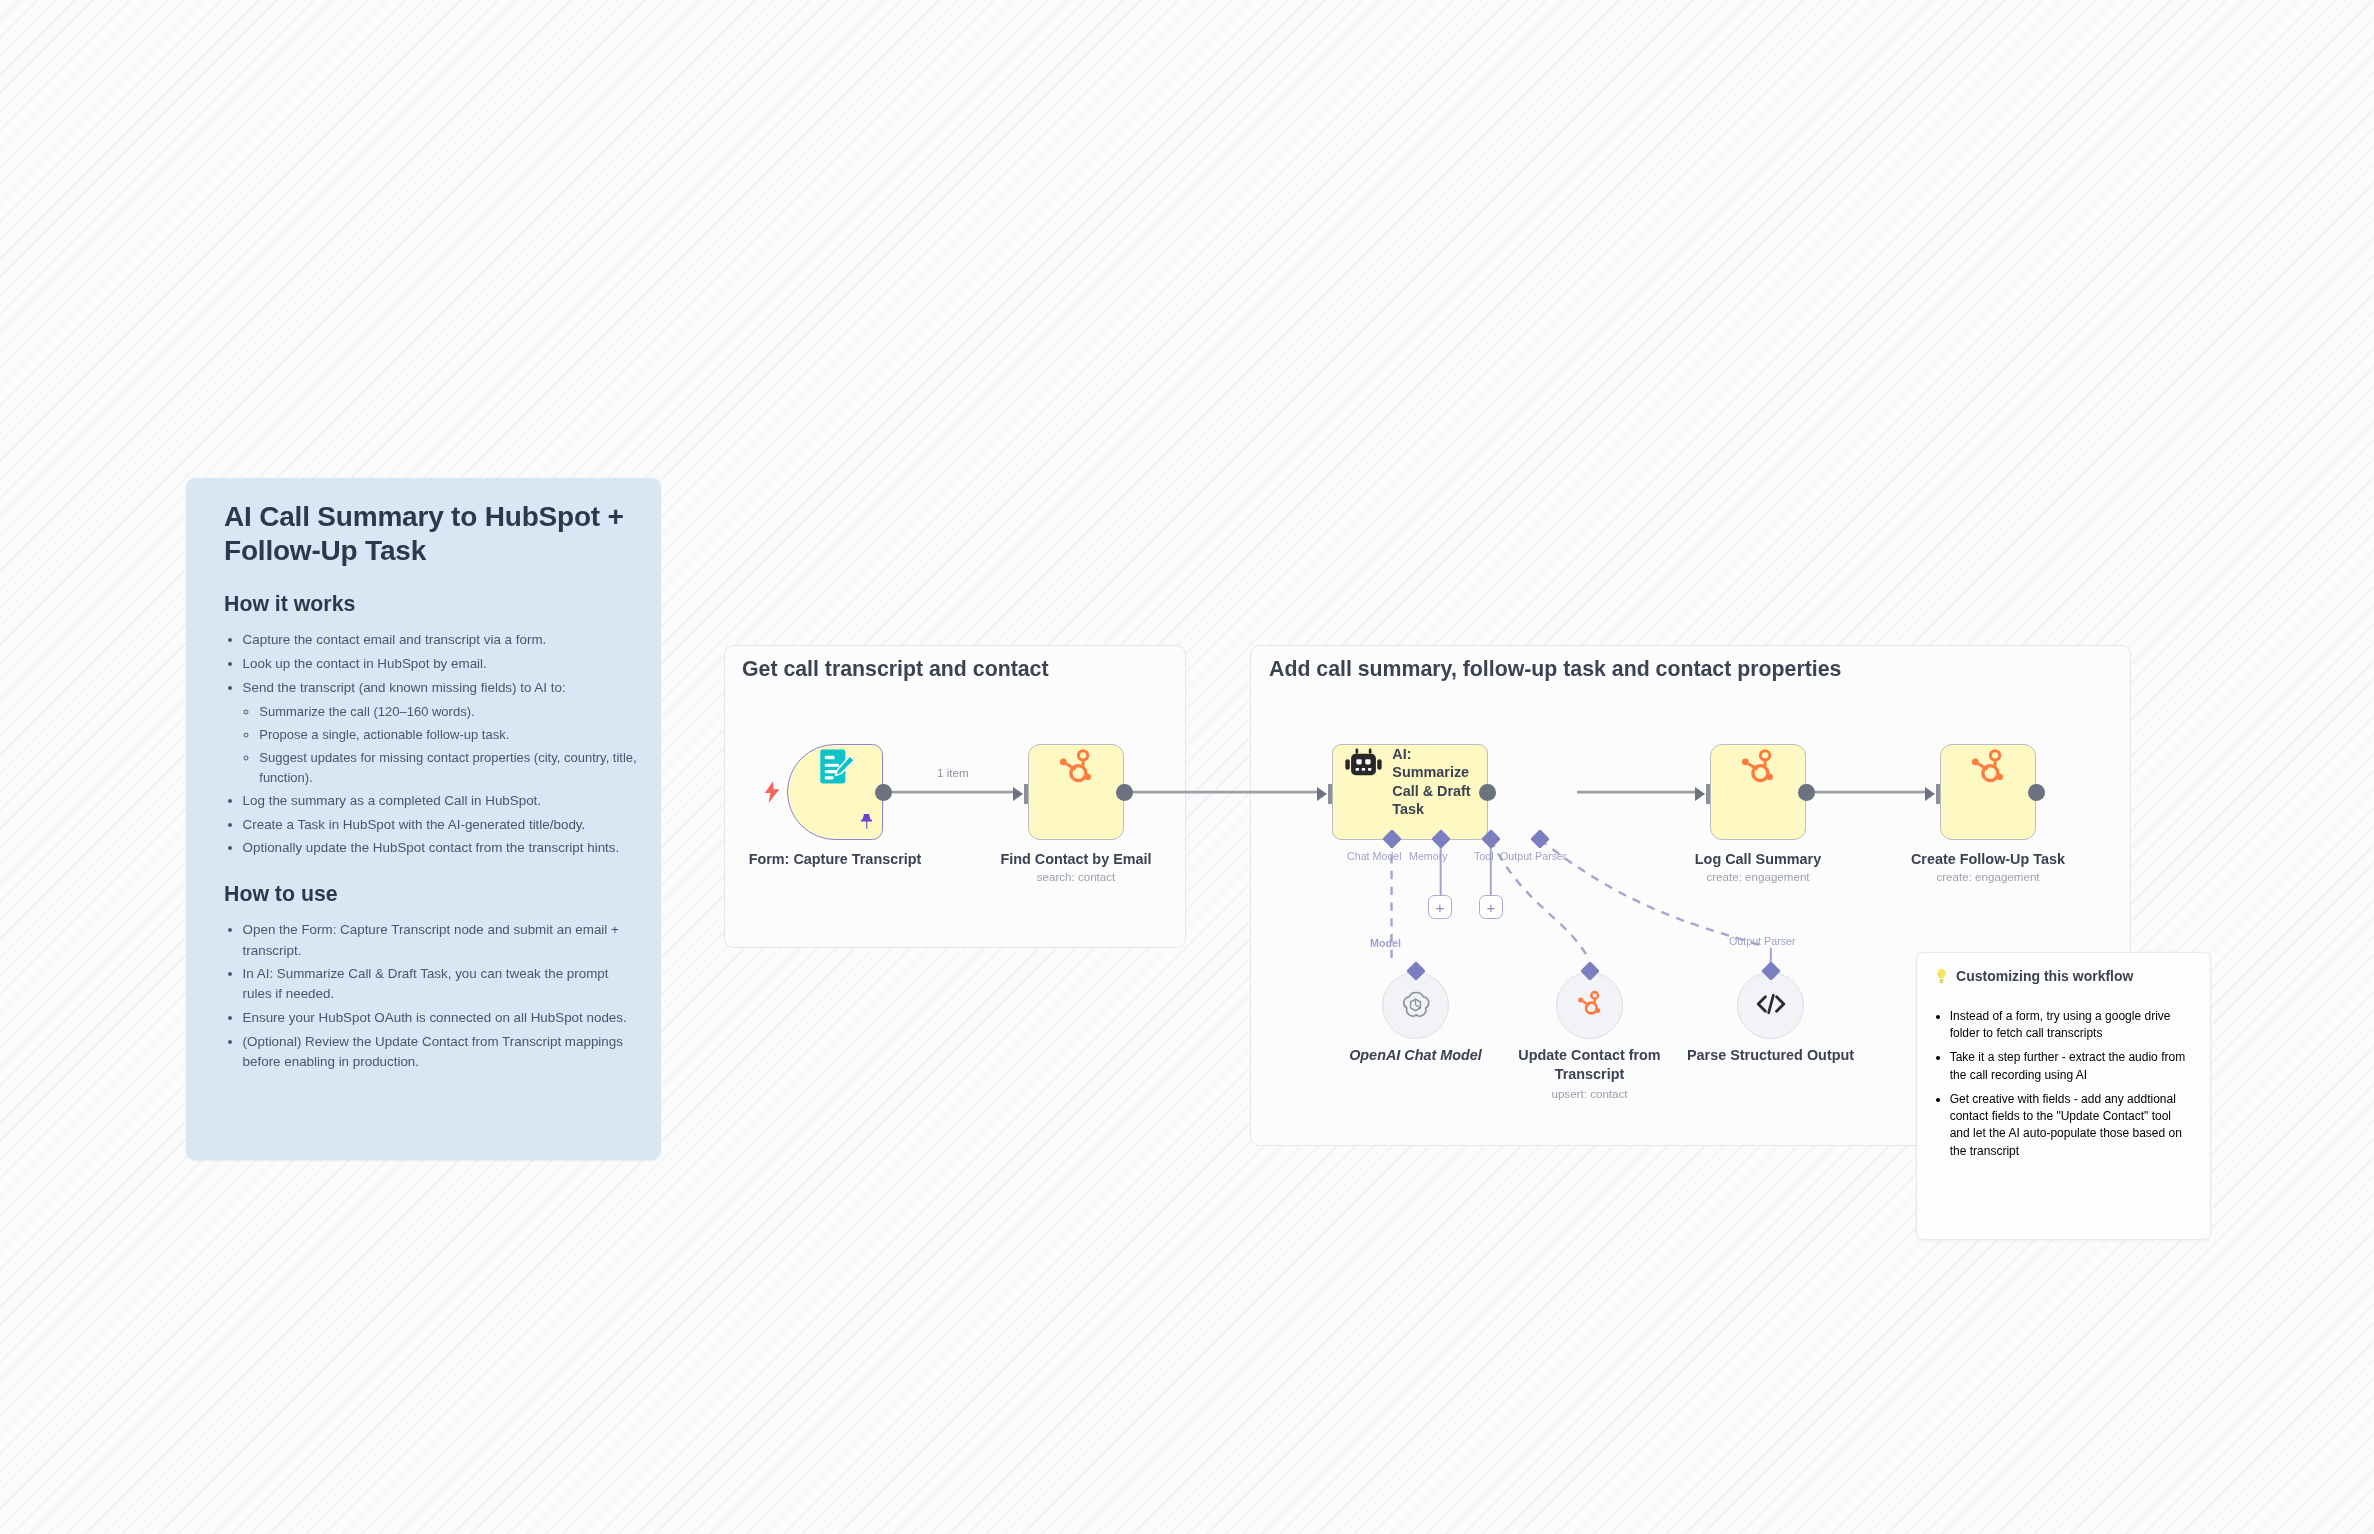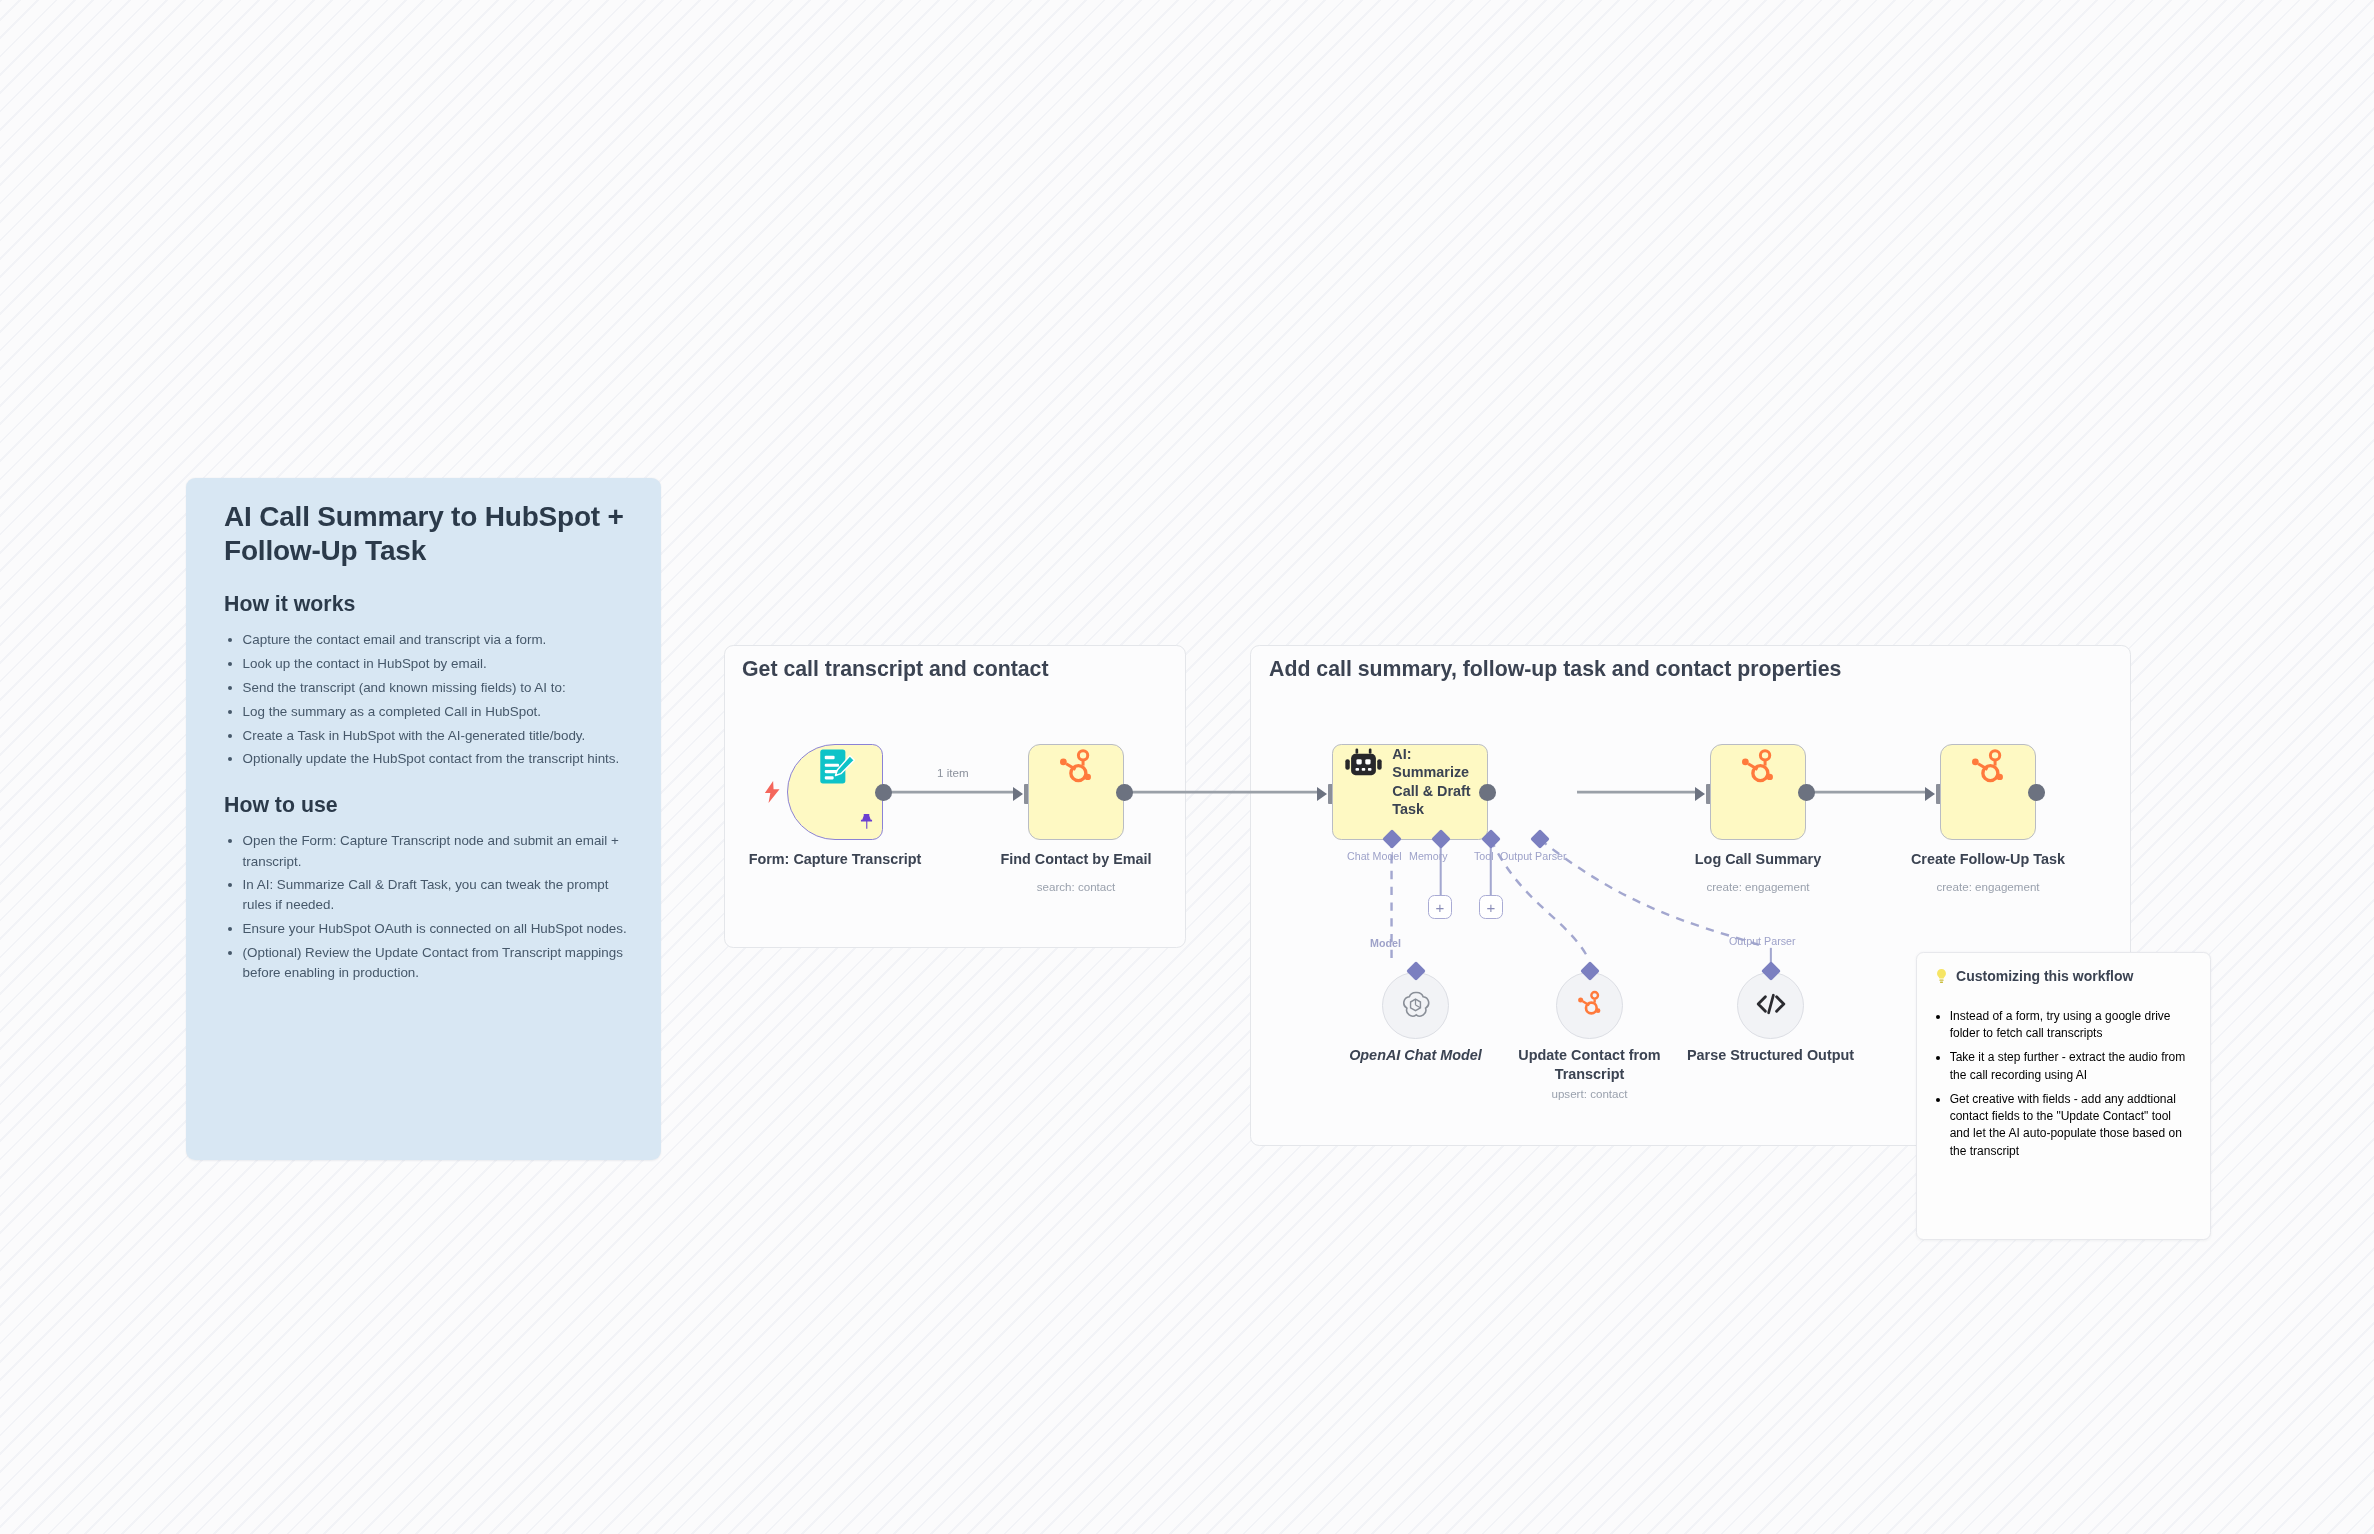--- a/index.html
+++ b/index.html
@@ -55,21 +55,21 @@
   .node .box.trigger{border-radius:54px 12px 12px 54px;border-color:#8b82d6;}
   .node .box.wide{
     width:156px;height:96px;border-radius:9.3px;gap:9.3px;padding:0 11px;
     justify-content:flex-start;
   }
   .node .caption{
     position:absolute;top:106px;left:50%;transform:translateX(-50%);
     text-align:center;white-space:nowrap;
   }
   .node .caption .nm{font-size:14.4px;font-weight:700;color:#3b4352;display:block;line-height:1.25;}
-  .node .caption .sub{font-size:11.6px;color:#9aa1ad;display:block;margin-top:12px;}
+  .node .caption .sub{font-size:11.6px;color:#9aa1ad;display:block;margin-top:2px;}
 
   
   .subnode{position:absolute;}
   .subnode .circ{
     width:67px;height:67px;border-radius:50%;background:#f2f3f6;border:1.3px solid #dcdee4;
     display:flex;align-items:center;justify-content:center;box-sizing:border-box;
   }
   .subnode .caption{
     position:absolute;top:74px;left:50%;transform:translateX(-50%);
     text-align:center;width:176px;
@@ -127,20 +127,25 @@
 
   <div class="sticky">
     <h1>AI Call Summary to HubSpot + Follow-Up Task</h1>
 
     <h2>How it works</h2>
     <ul>
       <li>Capture the contact email and transcript via a form.</li>
       <li>Look up the contact in HubSpot by email.</li>
       <li>
         <span>Send the transcript (and known missing fields) to AI to:</span>
+        <ul>
+          <li>Summarize the call (120–160 words).</li>
+          <li>Propose a single, actionable follow-up task.</li>
+          <li>Suggest updates for missing contact properties (city, country, title, function).</li>
+        </ul>
       </li>
       <li>Log the summary as a completed Call in HubSpot.</li>
       <li>Create a Task in HubSpot with the AI-generated title/body.</li>
       <li>Optionally update the HubSpot contact from the transcript hints.</li>
     </ul>
 
     <h2>How to use</h2>
     <ul class="blk2">
       <li>Open the Form: Capture Transcript node and submit an email + transcript.</li>
       <li>In AI: Summarize Call &amp; Draft Task, you can tweak the prompt rules if needed.</li>

